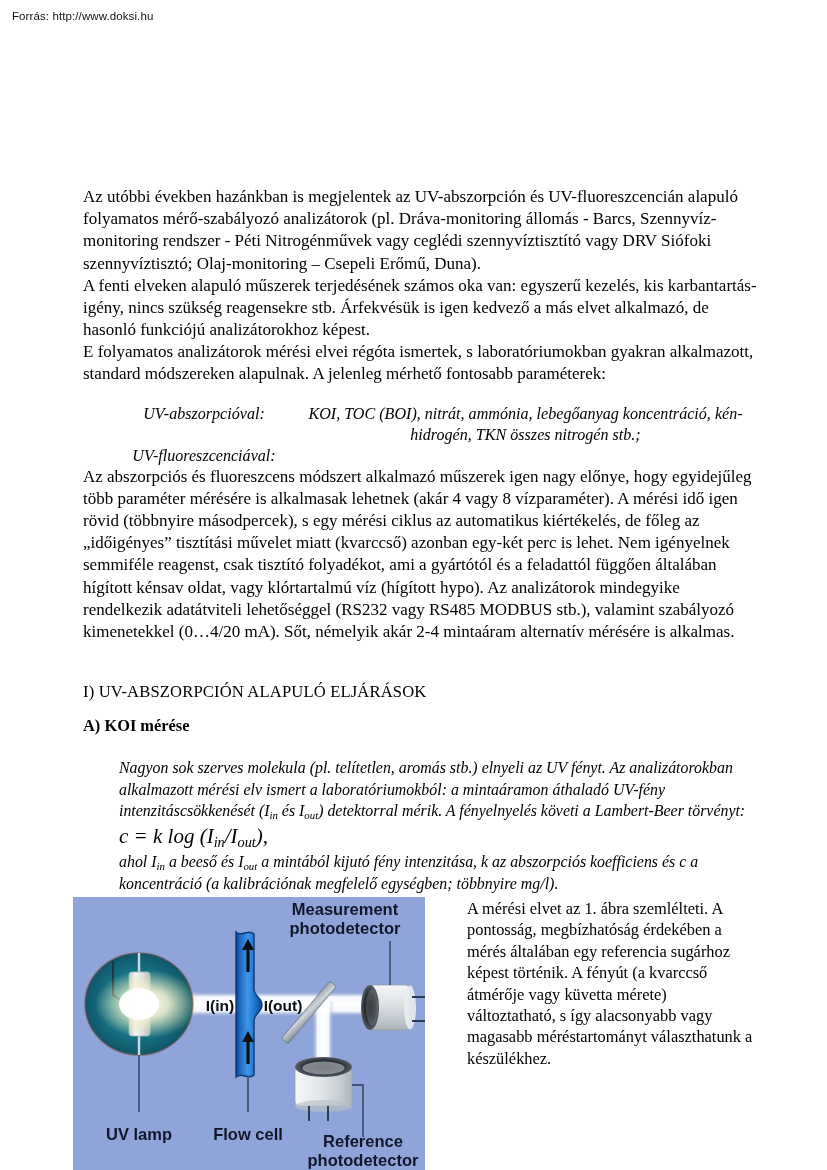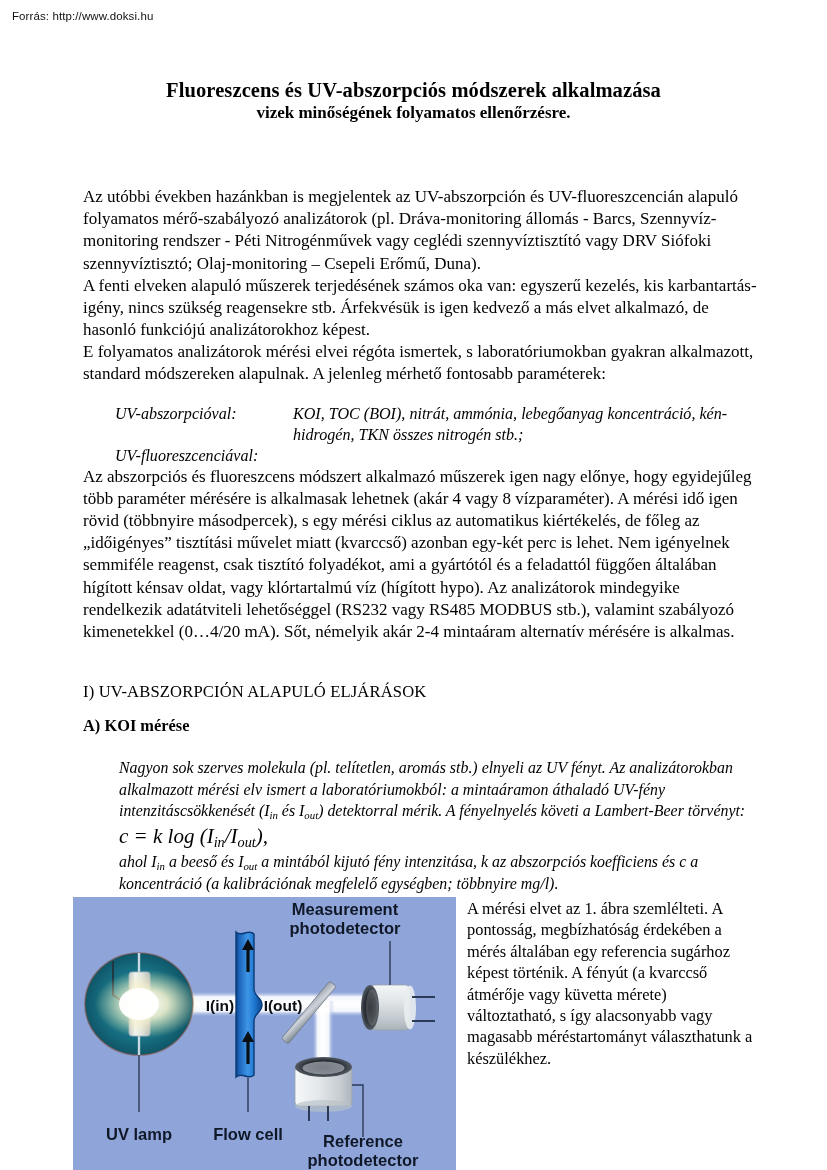--- a/index.html
+++ b/index.html
@@ -76,20 +76,21 @@
   .deflist {
     margin-top: 17px;
     margin-left: 32px;
     font-style: italic;
     font-size: 16.1px;
     line-height: 1.31;
   }
   .defrow {
     display: flex;
     align-items: flex-start;
+    text-align: center;
   }
   .defterm {
     width: 178px;
     flex: 0 0 178px;
   }
   .defval { flex: 1 1 auto; }
 
   
   .heading-1 {
     position: absolute;
@@ -127,21 +128,21 @@
     font-size: 0.68em;
     vertical-align: -0.25em;
     font-style: italic;
   }
 
   
   .figure-wrap {
     position: absolute;
     left: 73px;
     top: 897px;
-    width: 383px;
+    width: 352px;
     height: 273px;
     background: #8fa5da;
     overflow: hidden;
     text-align: right;
   }
   .fig-svg { display: block; }
 
   
   .side-text {
     position: absolute;
@@ -152,24 +153,20 @@
     line-height: 1.305;
   }
 </style>
 </head>
 <body>
 
 <div class="page">
 
   <div class="source-bar">Forrás: http://www.doksi.hu</div>
 
-  <div class="title-block">
-    <div class="title-main">Fluoreszcens és UV-abszorpciós módszerek alkalmazása</div>
-    <div class="title-sub">vizek minőségének folyamatos ellenőrzésre.</div>
-  </div>
 
   <div class="body-col">
     <p class="para">Az utóbbi években hazánkban is megjelentek az UV-abszorpción és UV-fluoreszcencián alapuló folyamatos mérő-szabályozó analizátorok (pl. Dráva-monitoring állomás - Barcs, Szennyvíz-monitoring rendszer - Péti Nitrogénművek vagy ceglédi szennyvíztisztító vagy DRV Siófoki szennyvíztisztó; Olaj-monitoring – Csepeli Erőmű, Duna).</p>
     <p class="para">A fenti elveken alapuló műszerek terjedésének számos oka van: egyszerű kezelés, kis karbantartás-igény, nincs szükség reagensekre stb. Árfekvésük is igen kedvező a más elvet alkalmazó, de hasonló funkciójú analizátorokhoz képest.</p>
     <p class="para gap-para">E folyamatos analizátorok mérési elvei régóta ismertek, s laboratóriumokban gyakran alkalmazott, standard módszereken alapulnak. A jelenleg mérhető fontosabb paraméterek:</p>
 
     <div class="deflist">
       <div class="defrow">
         <div class="defterm">UV-abszorpcióval:</div>
         <div class="defval">KOI, TOC (BOI), nitrát, ammónia, lebegőanyag koncentráció, kén-hidrogén, TKN összes nitrogén stb.;</div>

